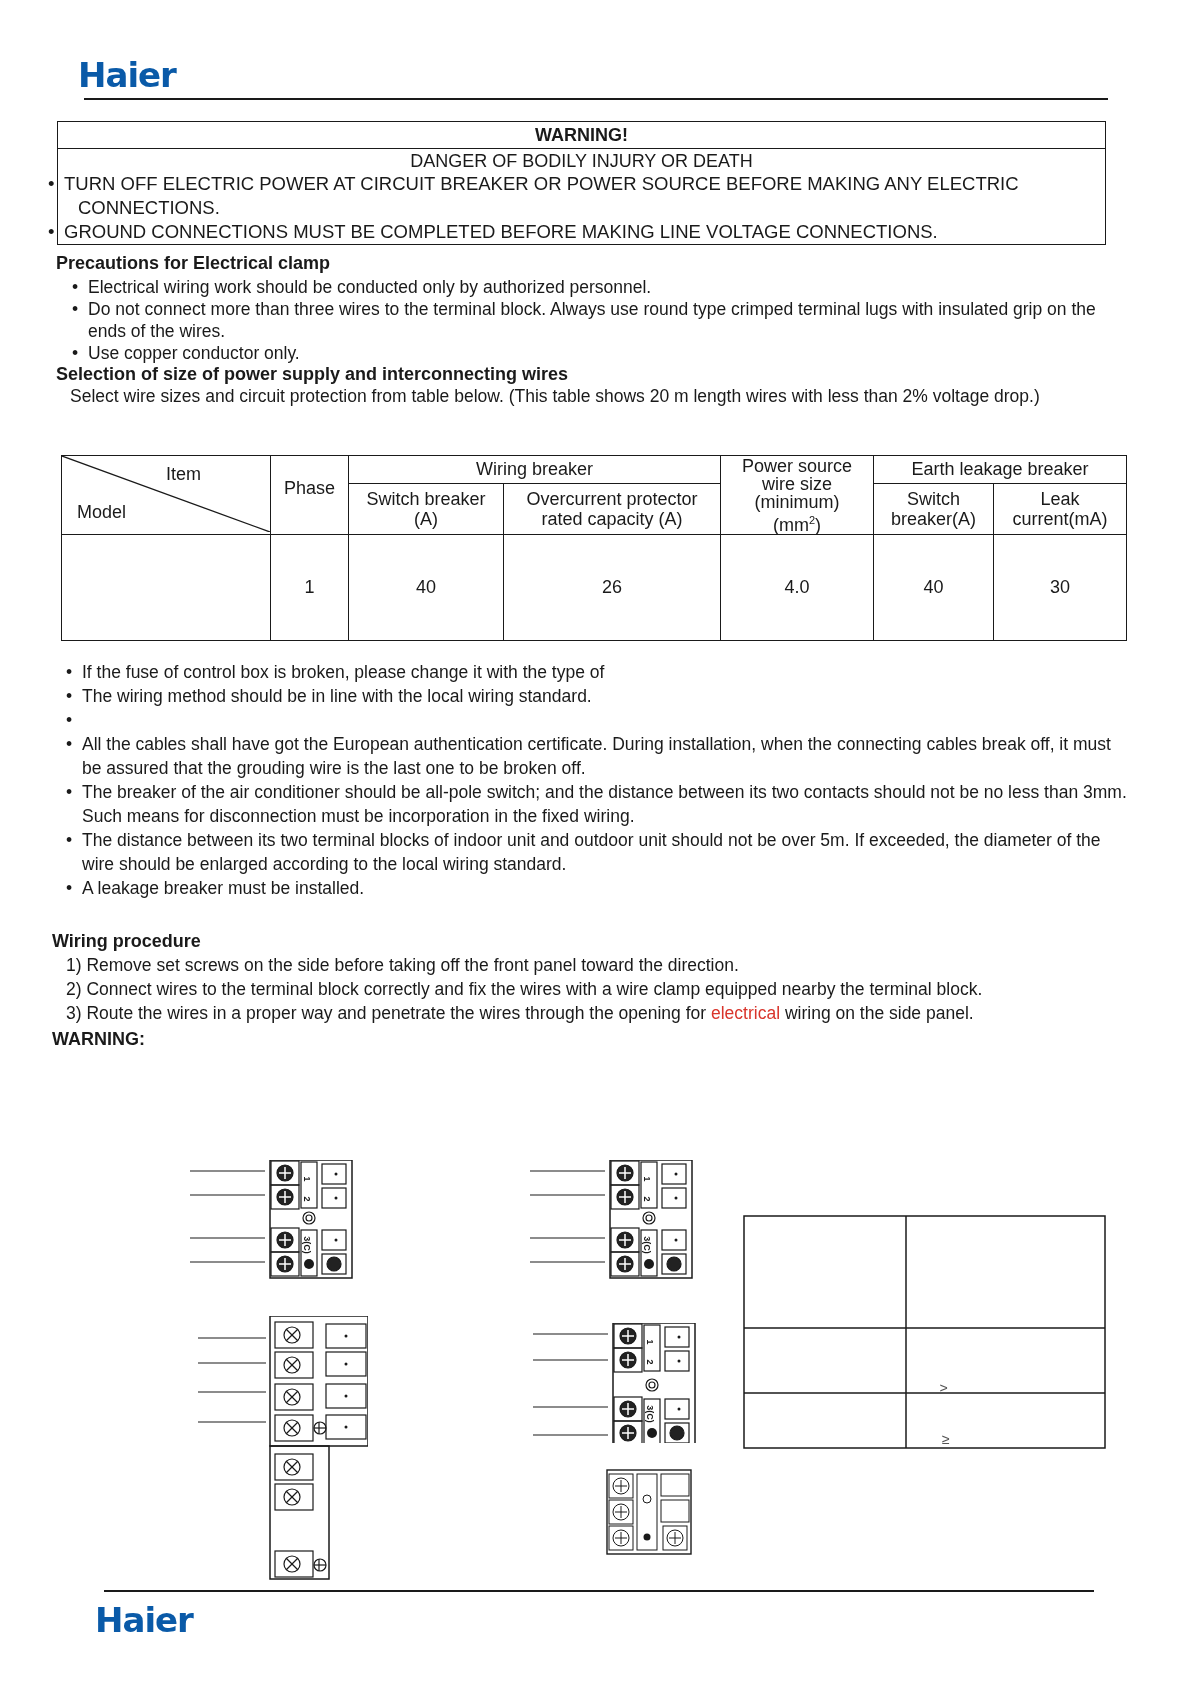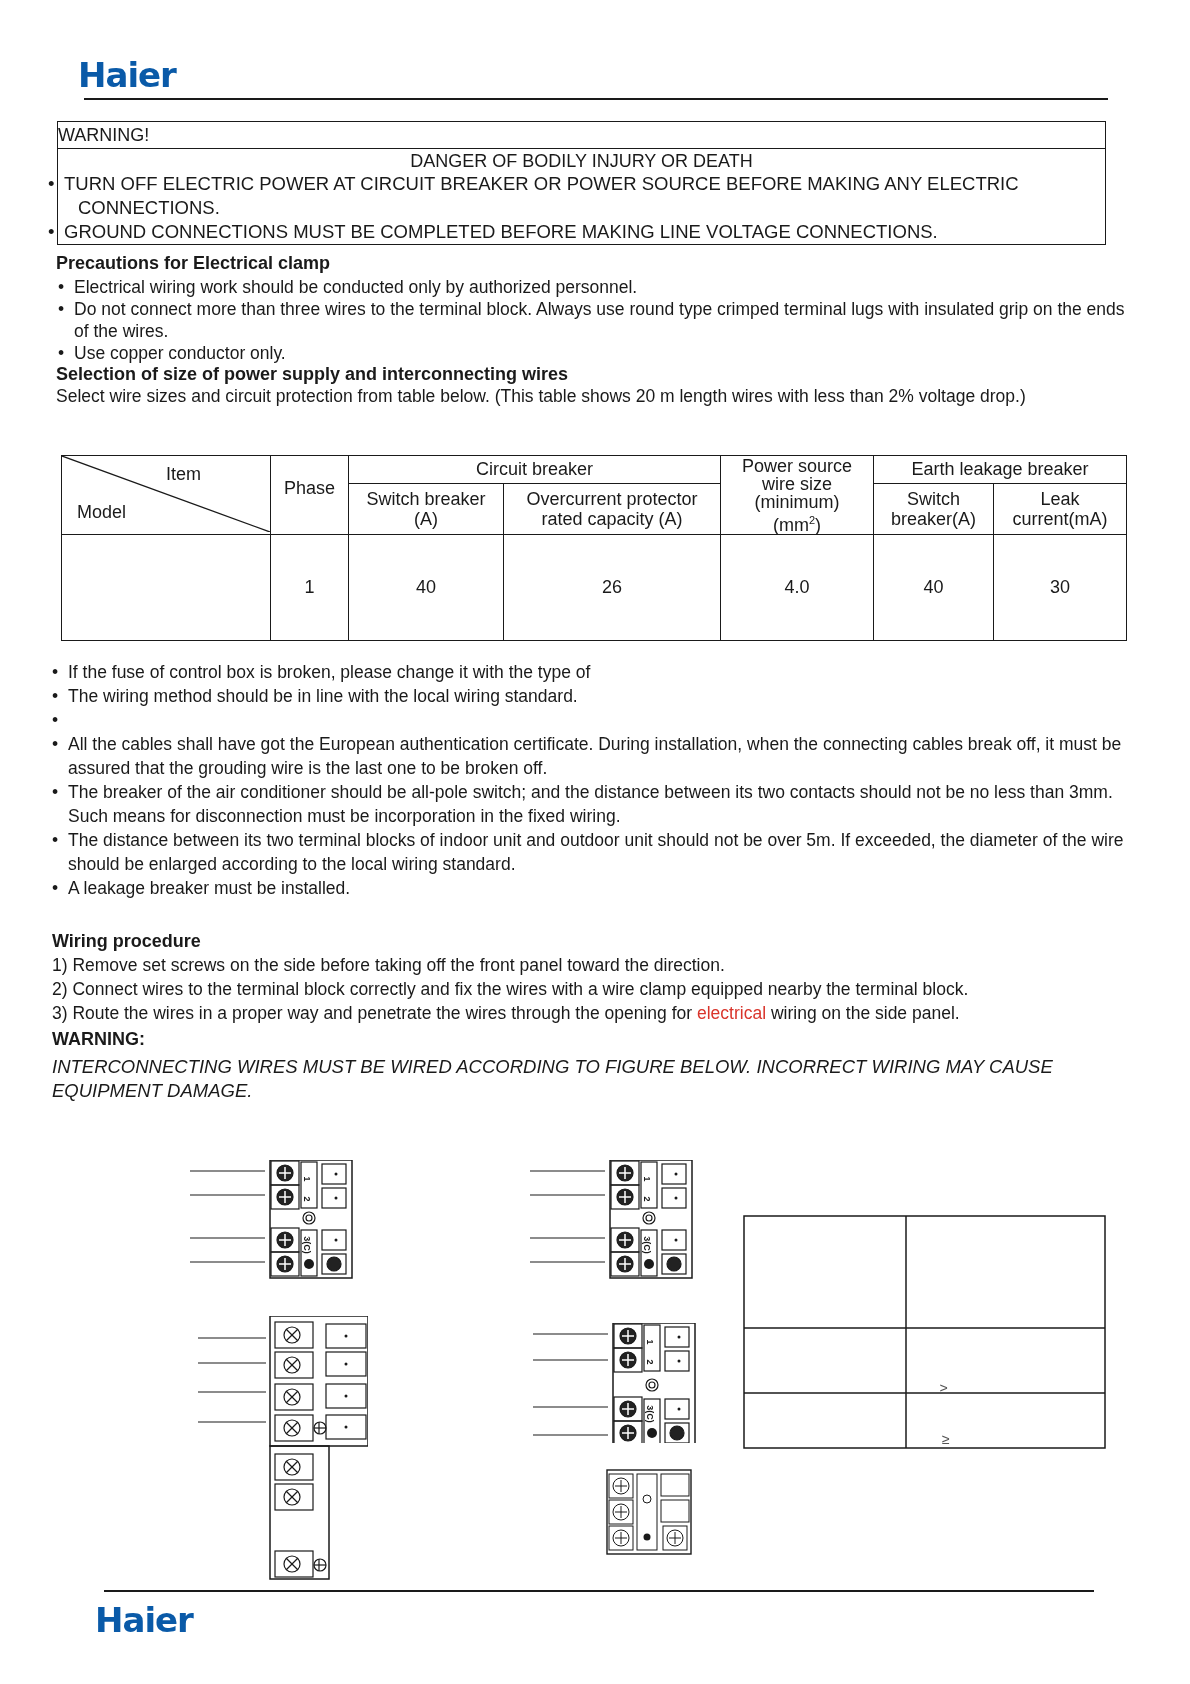--- a/index.html
+++ b/index.html
@@ -4,26 +4,26 @@
 <style>
   html, body { margin: 0; padding: 0; background: #fff; }
   body { width: 1190px; height: 1684px; position: relative; overflow: hidden;
          font-family: "Liberation Sans", sans-serif; color: #1a1a1a; }
   .abs { position: absolute; }
   .logo { font-family: "DejaVu Sans", sans-serif; font-weight: bold; color: #0a5aa8;
           letter-spacing: -1px; }
   .rule { position: absolute; height: 2px; background: #1a1a1a; }
   .warnbox { position: absolute; left: 57px; top: 121px; width: 1049px; height: 124px;
              border: 1.5px solid #1a1a1a; box-sizing: border-box; }
-  .warnbox .title { text-align: left; font-weight: normal; font-size: 18px; height: 26px;
+  .warnbox .title { text-align: center; font-weight: bold; font-size: 18px; height: 26px;
                     line-height: 26px; border-bottom: 1.5px solid #1a1a1a; }
   .warnbox .sub { text-align: center; font-weight: normal; font-size: 18px; line-height: 22px; margin-top: 1px; }
   .warnbox .bl { font-size: 18.5px; line-height: 24px; padding-left: 18px; text-indent: -14px; margin-left: 2px; }
   .h { font-weight: bold; font-size: 18px; }
-  .p { font-size: 17.5px; line-height: 22px; }
+  .p { font-size: 17.5px; line-height: 22px; margin-left: 14px; }
   .bullet { position: relative; padding-left: 18px; }
   .bullet::before { content: "•"; position: absolute; left: 2px; top: 0; }
   table.spec { position: absolute; left: 61px; top: 455px; width: 1066px; border-collapse: collapse;
                font-size: 18px; text-align: center; }
   table.spec td { border: 1.5px solid #1a1a1a; padding: 0; }
   .tb { position: absolute; }
   .tb svg { display: block; }
   .ital { font-style: italic; font-size: 18.5px; line-height: 24px; }
   .red { color: #d9342b; }
 </style>
@@ -53,21 +53,21 @@
   <tbody>
       <tr style="height:27px;">
     <td rowspan="2" style="width:208px; position:relative;">
       <svg style="position:absolute; left:0; top:0;" width="208" height="76">
         <line x1="0" y1="0" x2="208" y2="76" stroke="#1a1a1a" stroke-width="1.3"></line>
       </svg>
       <span style="position:absolute; left:104px; top:8px;">Item</span>
       <span style="position:absolute; left:15px; top:46px;">Model</span>
     </td>
     <td rowspan="2" style="width:77px; vertical-align:top; padding-top:22px;">Phase</td>
-    <td colspan="2">Circuit  breaker</td>
+    <td colspan="2">Wiring  breaker</td>
     <td rowspan="2" style="width:152px; line-height:18px; vertical-align:top; padding-top:1px;">
       <div>Power source</div>
       <div>wire size</div>
       <div>(minimum)</div>
       <div><span>(mm</span><sup style="font-size:11px;">2</sup><span>)</span></div>
     </td>
     <td colspan="2">Earth leakage breaker</td>
   </tr>
   <tr style="height:49px; line-height:20px;">
     <td style="width:154px;">
@@ -110,21 +110,20 @@
 </div>
 
 <div class="abs" style="left:52px; top:929px; width:1090px;">
   <div class="h" style="line-height:24px;">Wiring procedure</div>
   <div class="p" style="line-height:24px;">1) Remove set screws on the side before taking off the front panel toward the direction.</div>
   <div class="p" style="line-height:24px;">2) Connect wires to the terminal block correctly and fix the wires with a wire clamp equipped nearby the terminal block.</div>
   <div class="p" style="line-height:24px;">
     <span>3) Route the wires in a proper way and penetrate the wires through the opening for </span><span class="red">electrical</span><span> wiring on the side panel.</span>
   </div>
   <div class="h" style="line-height:28px;">WARNING:</div>
-  <div class="ital" style="margin-top:2px;">INTERCONNECTING WIRES MUST BE WIRED ACCORDING TO FIGURE BELOW. INCORRECT WIRING MAY CAUSE EQUIPMENT DAMAGE.</div>
 </div>
 
 <div class="tb" style="left:190px; top:1160px;">
   <svg width="170" height="120">
     <g stroke="#1a1a1a" fill="none" stroke-width="1.2">
       <line x1="0" y1="11" x2="75" y2="11"></line>
       <line x1="0" y1="35" x2="75" y2="35"></line>
       <line x1="0" y1="78" x2="75" y2="78"></line>
       <line x1="0" y1="102" x2="75" y2="102"></line>
       <rect x="80" y="0" width="82" height="118" stroke-width="1.5"></rect>

